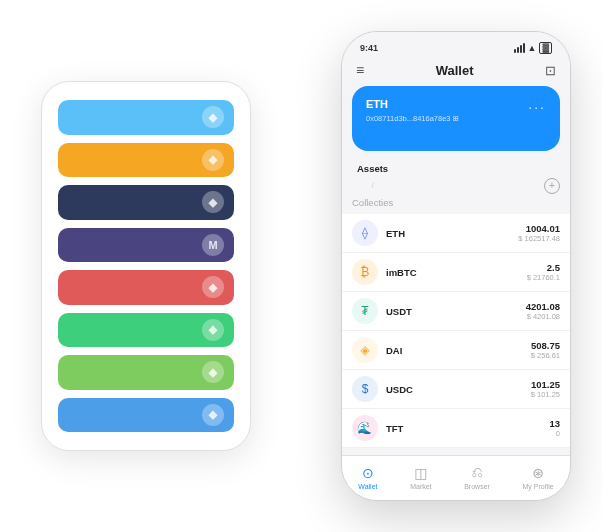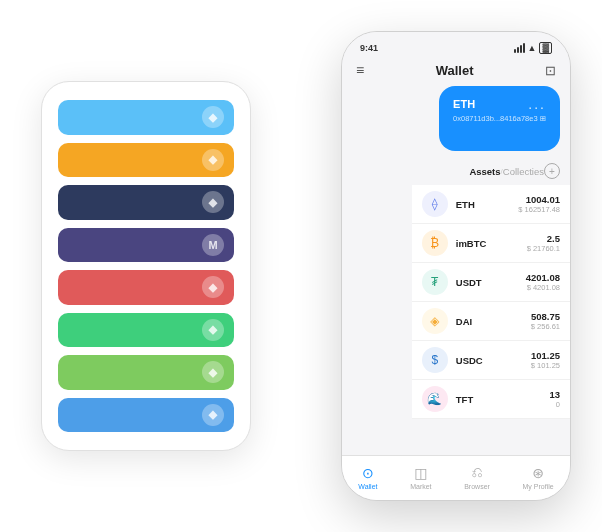--- a/index.html
+++ b/index.html
@@ -128,21 +128,20 @@
       font-size: 13px;
       color: #555;
     }
 
     .phone-content {
       flex: 1;
       overflow: hidden;
       display: flex;
       flex-direction: column;
       background: #f5f5f7;
-      align-items: flex-end;
     }
 
     .wallet-card {
       margin: 0 10px 10px;
       background: #1890ff;
       border-radius: 16px;
       padding: 10px 14px 12px;
       color: #fff;
       flex-shrink: 0;
     }
@@ -189,22 +188,23 @@
       display: flex;
       align-items: center;
       justify-content: space-between;
       padding: 2px 10px 6px;
       flex-shrink: 0;
     }
 
     .assets-tabs {
       display: flex;
       align-items: center;
-      gap: 0;
+      gap: 7px;
       font-size: 9.5px;
+      flex-direction: column;
     }
 
     .assets-tab-active {
       color: #222;
       font-weight: 600;
     }
 
     .assets-tab-divider {
       color: #ccc;
       font-size: 8px;

